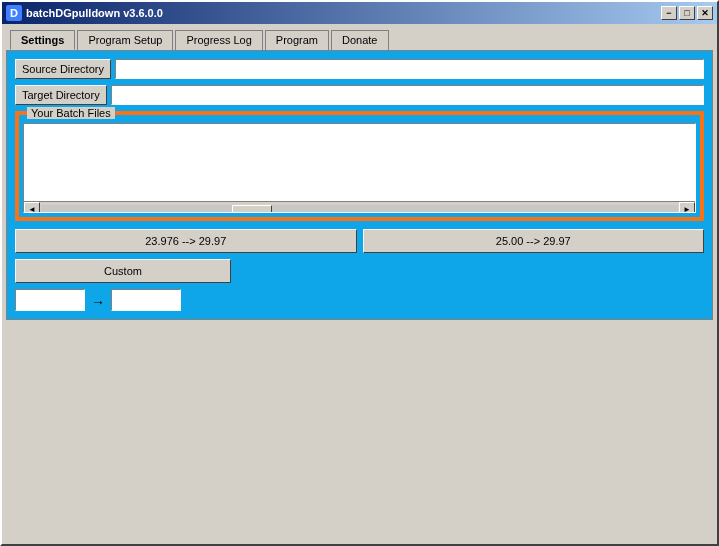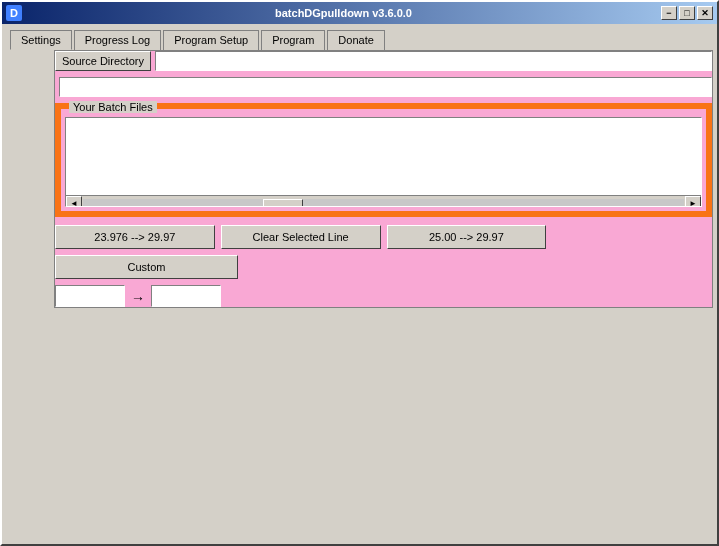--- a/index.html
+++ b/index.html
@@ -48,21 +48,20 @@
       align-items: center;
       justify-content: center;
       font-size: 9px;
       color: white;
       flex-shrink: 0;
     }
 
     .title-bar-text {
       flex: 1;
       font-size: 11px;
-      text-align: center;
     }
 
     .title-bar-buttons {
       display: flex;
       gap: 2px;
     }
 
     .title-btn {
       width: 16px;
       height: 14px;
@@ -100,29 +99,29 @@
       z-index: 1;
       margin-right: 2px;
       font-size: 11px;
     }
 
     .tab.active {
       background: #d4d0c8;
       border-color: #808080;
       border-bottom: 1px solid #d4d0c8;
       z-index: 2;
-      font-weight: normal;
+      font-weight: bold;
     }
 
     .tab-content {
       border: 1px solid #808080;
-      background: #f9a8d4;
+      background: #0ea5e9;
+      padding: 8px;
       position: relative;
       z-index: 0;
-      margin-left: 48px;
     }
 
     
     .field-row {
       display: flex;
       align-items: center;
       margin-bottom: 6px;
     }
 
     .field-btn {
@@ -142,21 +141,21 @@
       height: 20px;
       border: 1px solid;
       border-color: #808080 #ffffff #ffffff #808080;
       background: #ffffff;
       padding: 2px 4px;
       font-size: 11px;
     }
 
     
     .group-box {
-      border: 6px solid #f97316;
+      border: 4px solid #f97316;
       margin: 6px 0;
       padding: 4px;
       position: relative;
     }
 
     .group-box-legend {
       position: absolute;
       top: -8px;
       left: 8px;
       background: #d4d0c8;
@@ -222,21 +221,21 @@
       width: 40px;
       height: 100%;
       background: #d4d0c8;
       border: 1px solid;
       border-color: #ffffff #404040 #404040 #ffffff;
     }
 
     
     .buttons-area {
       display: grid;
-      grid-template-columns: 1fr 1fr 1fr 1fr;
+      grid-template-columns: 1fr 1fr;
       gap: 6px;
       margin-top: 8px;
     }
 
     .action-btn {
       padding: 4px 8px;
       background: #d4d0c8;
       border: 1px solid;
       border-color: #ffffff #404040 #404040 #ffffff;
       cursor: pointer;
@@ -247,21 +246,21 @@
 
     
     .custom-row {
       margin-top: 6px;
       display: flex;
       align-items: center;
       gap: 6px;
     }
 
     .custom-btn {
-      width: 183px;
+      width: 216px;
       padding: 4px 8px;
       background: #d4d0c8;
       border: 1px solid;
       border-color: #ffffff #404040 #404040 #ffffff;
       cursor: pointer;
       text-align: center;
       font-size: 11px;
       height: 24px;
     }
 
@@ -304,61 +303,61 @@
       <div class="title-btn">✕</div>
     </div>
   </div>
 
   <div class="content">
     <div class="tabs">
       <div class="tab active">
         <span>Settings</span>
       </div>
       <div class="tab">
+        <span>Program Setup</span>
+      </div>
+      <div class="tab">
         <span>Progress Log</span>
-      </div>
-      <div class="tab">
-        <span>Program Setup</span>
       </div>
       <div class="tab">
         <span>Program</span>
       </div>
       <div class="tab">
         <span>Donate</span>
       </div>
     </div>
 
     <div class="tab-content">
 
       <div class="field-row">
         <button class="field-btn">Source Directory</button>
         <input class="field-input" type="text" value="" style="">
       </div>
 
       <div class="field-row">
+        <button class="field-btn">Target Directory</button>
         <input class="field-input" type="text" value="" style="">
       </div>
 
       <div class="group-box">
         <span class="group-box-legend">Your Batch Files</span>
         <div class="batch-textarea-container">
           <textarea class="batch-textarea" style=""></textarea>
           <div class="scrollbar-h">
             <div class="scroll-arrow">◄</div>
             <div class="scroll-track">
               <div class="scroll-thumb"></div>
             </div>
             <div class="scroll-arrow">►</div>
           </div>
         </div>
       </div>
 
       <div class="buttons-area">
         <button class="action-btn">23.976 --&gt; 29.97</button>
-        <button class="action-btn">Clear Selected Line</button>
         <button class="action-btn">25.00 --&gt; 29.97</button>
       </div>
 
       <div class="custom-row">
         <button class="custom-btn">Custom</button>
       </div>
 
       <div class="bottom-inputs-row">
         <input class="custom-input" type="text" style="">
         <span class="arrow-label">→</span>

